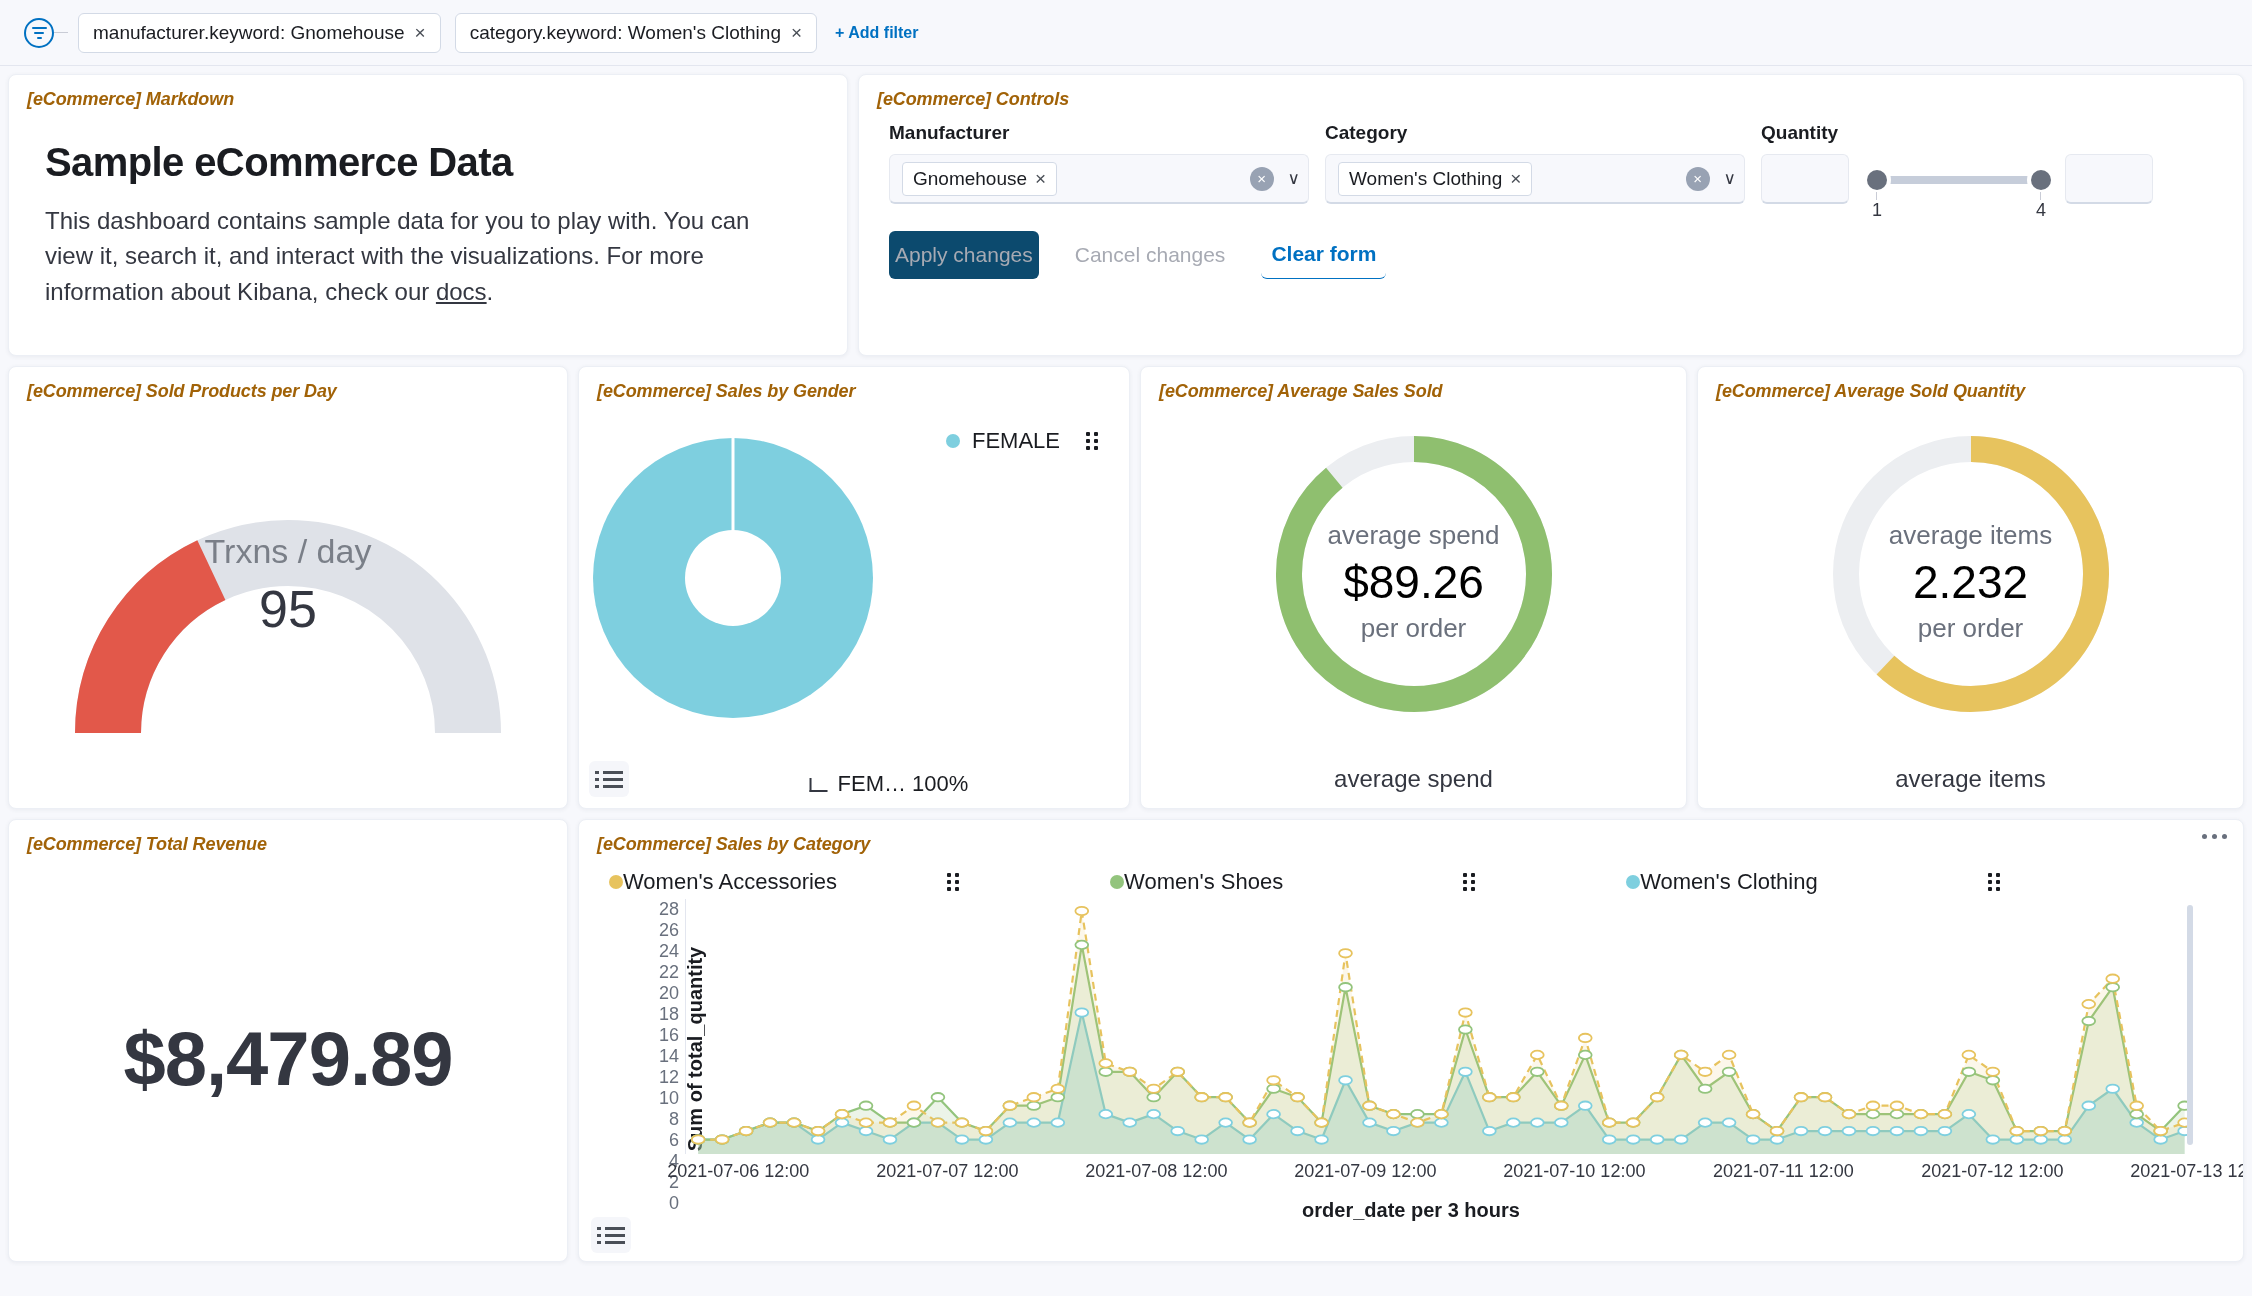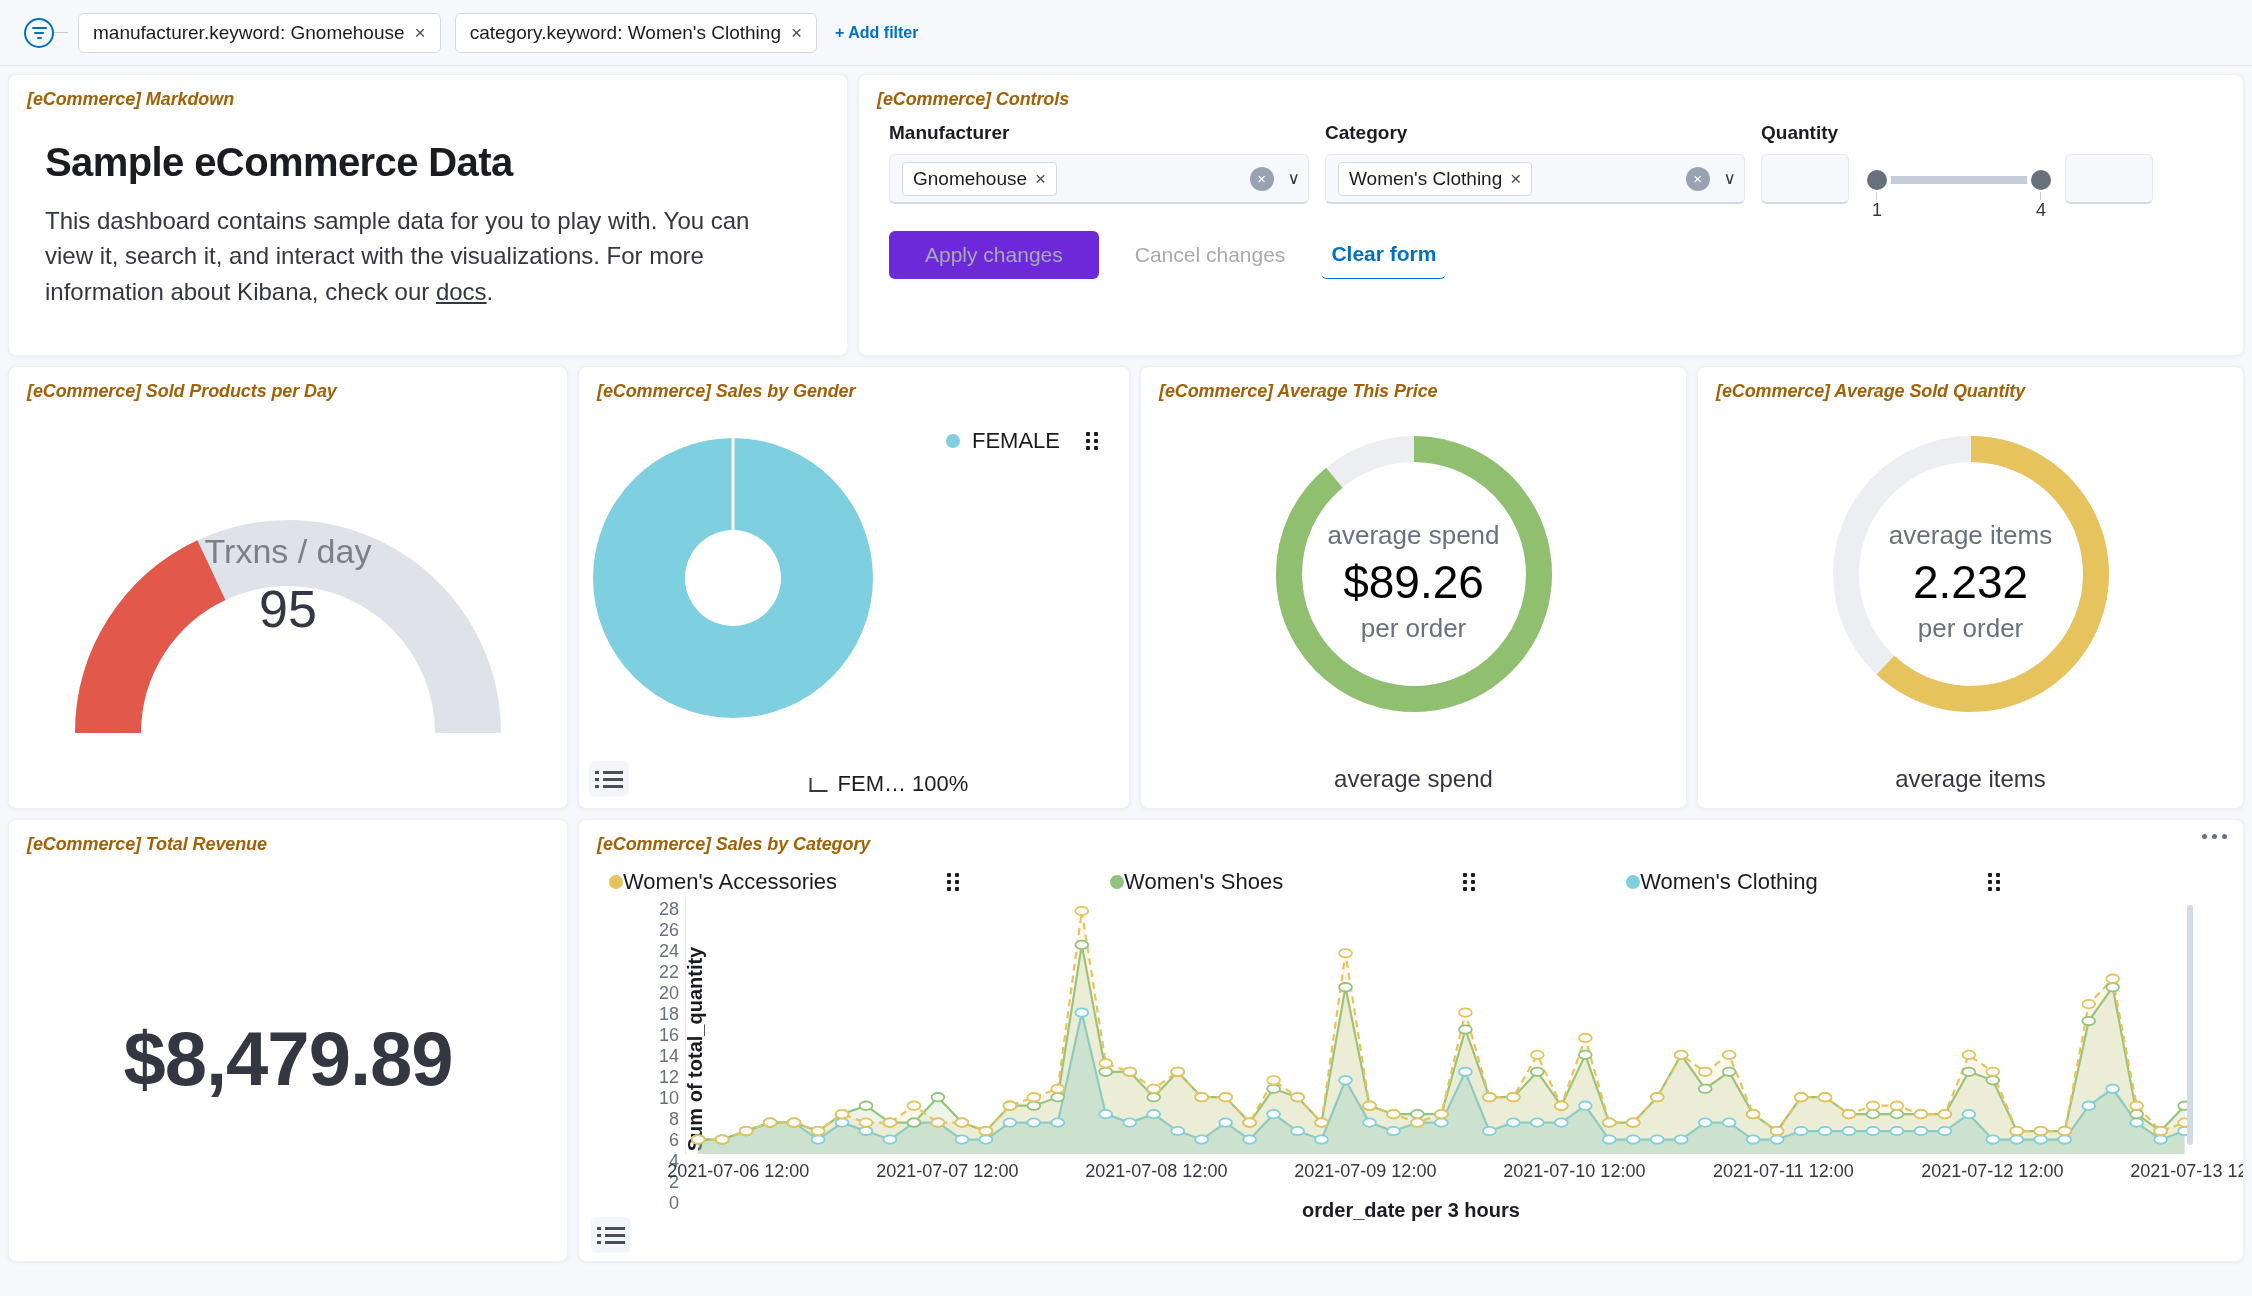--- a/index.html
+++ b/index.html
@@ -140,22 +140,22 @@
     position:absolute; top:38px; width:1px; height:8px; background:#c9ccd6;
   }
   .tick.lo { left:9px; } .tick.hi { left:173px; }
   .tick-label {
     position:absolute; top:46px; font-size:18px; color:#343741; transform:translateX(-50%);
   }
   .tick-label.lo { left:10px; } .tick-label.hi { left:174px; }
 
   .btn-row { display:flex; align-items:center; gap:26px; padding: 26px 30px 0 30px; }
   .btn {
-    font-size:21px; border:none; border-radius:6px; padding:12px 36px;
-    background:#6d28d9; color:#a7aab3; cursor:not-allowed;
+    font-size:21px; border:none; border-radius:6px; padding:12px 6px;
+    background:#0c4a6e; color:#a7aab3; cursor:not-allowed;
     font-family: inherit;
   }
   .btn.link {
     background:transparent; color:#a7aab3; padding:12px 10px;
   }
   .btn.primary-link {
     background:transparent; color:#0071c2; font-weight:700; padding:12px 10px;
     cursor:pointer; text-decoration:none; border-bottom:1px solid #0071c2;
   }
 
@@ -424,21 +424,21 @@
             </i>
             <i>
               <b></b>
               <s></s>
             </i>
         </div>
       </div>
     </div>
 
     <div class="panel" id="panel-price">
-      <div class="panel-title">[eCommerce] Average This Price</div>
+      <div class="panel-title">[eCommerce] Average Sales Sold</div>
       <div class="viz-body">
         <div class="donut-wrap">
           <svg width="300" height="300" viewBox="0 0 300 300">
             <circle cx="150" cy="150" r="125" fill="none" stroke="#eceef1" stroke-width="26"></circle>
             <path id="price-fill" d="M 150 25 A 125 125 0 1 1 70.3220012814138 53.68584465302634" fill="none" stroke="#8fbf6f" stroke-width="26"></path>
           </svg>
         </div>
         <div class="donut-center">
           <div class="donut-sub">average spend</div>
           <div class="donut-val">$89.26</div>

